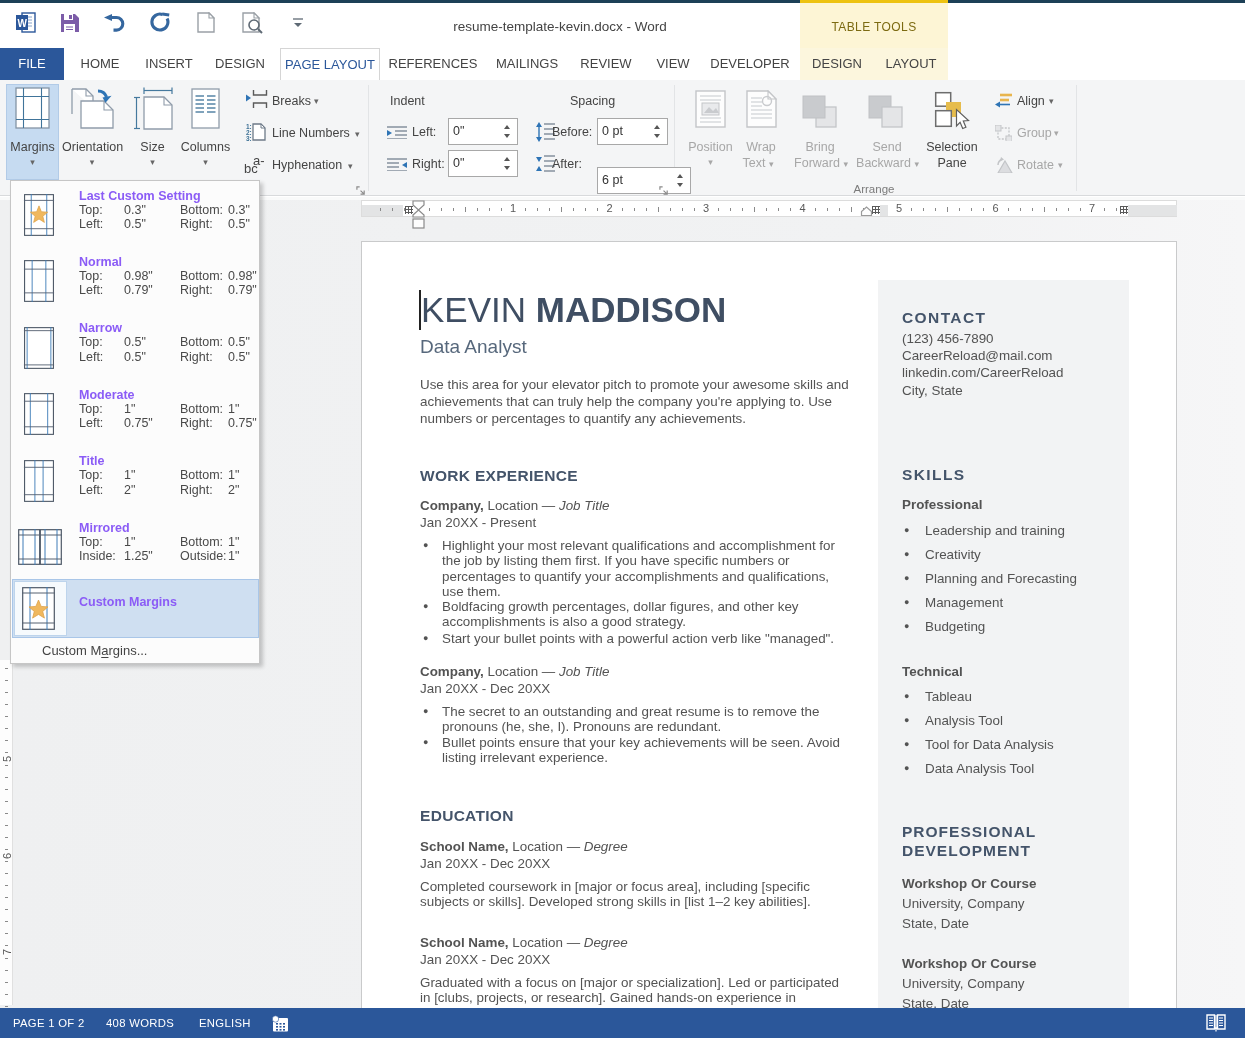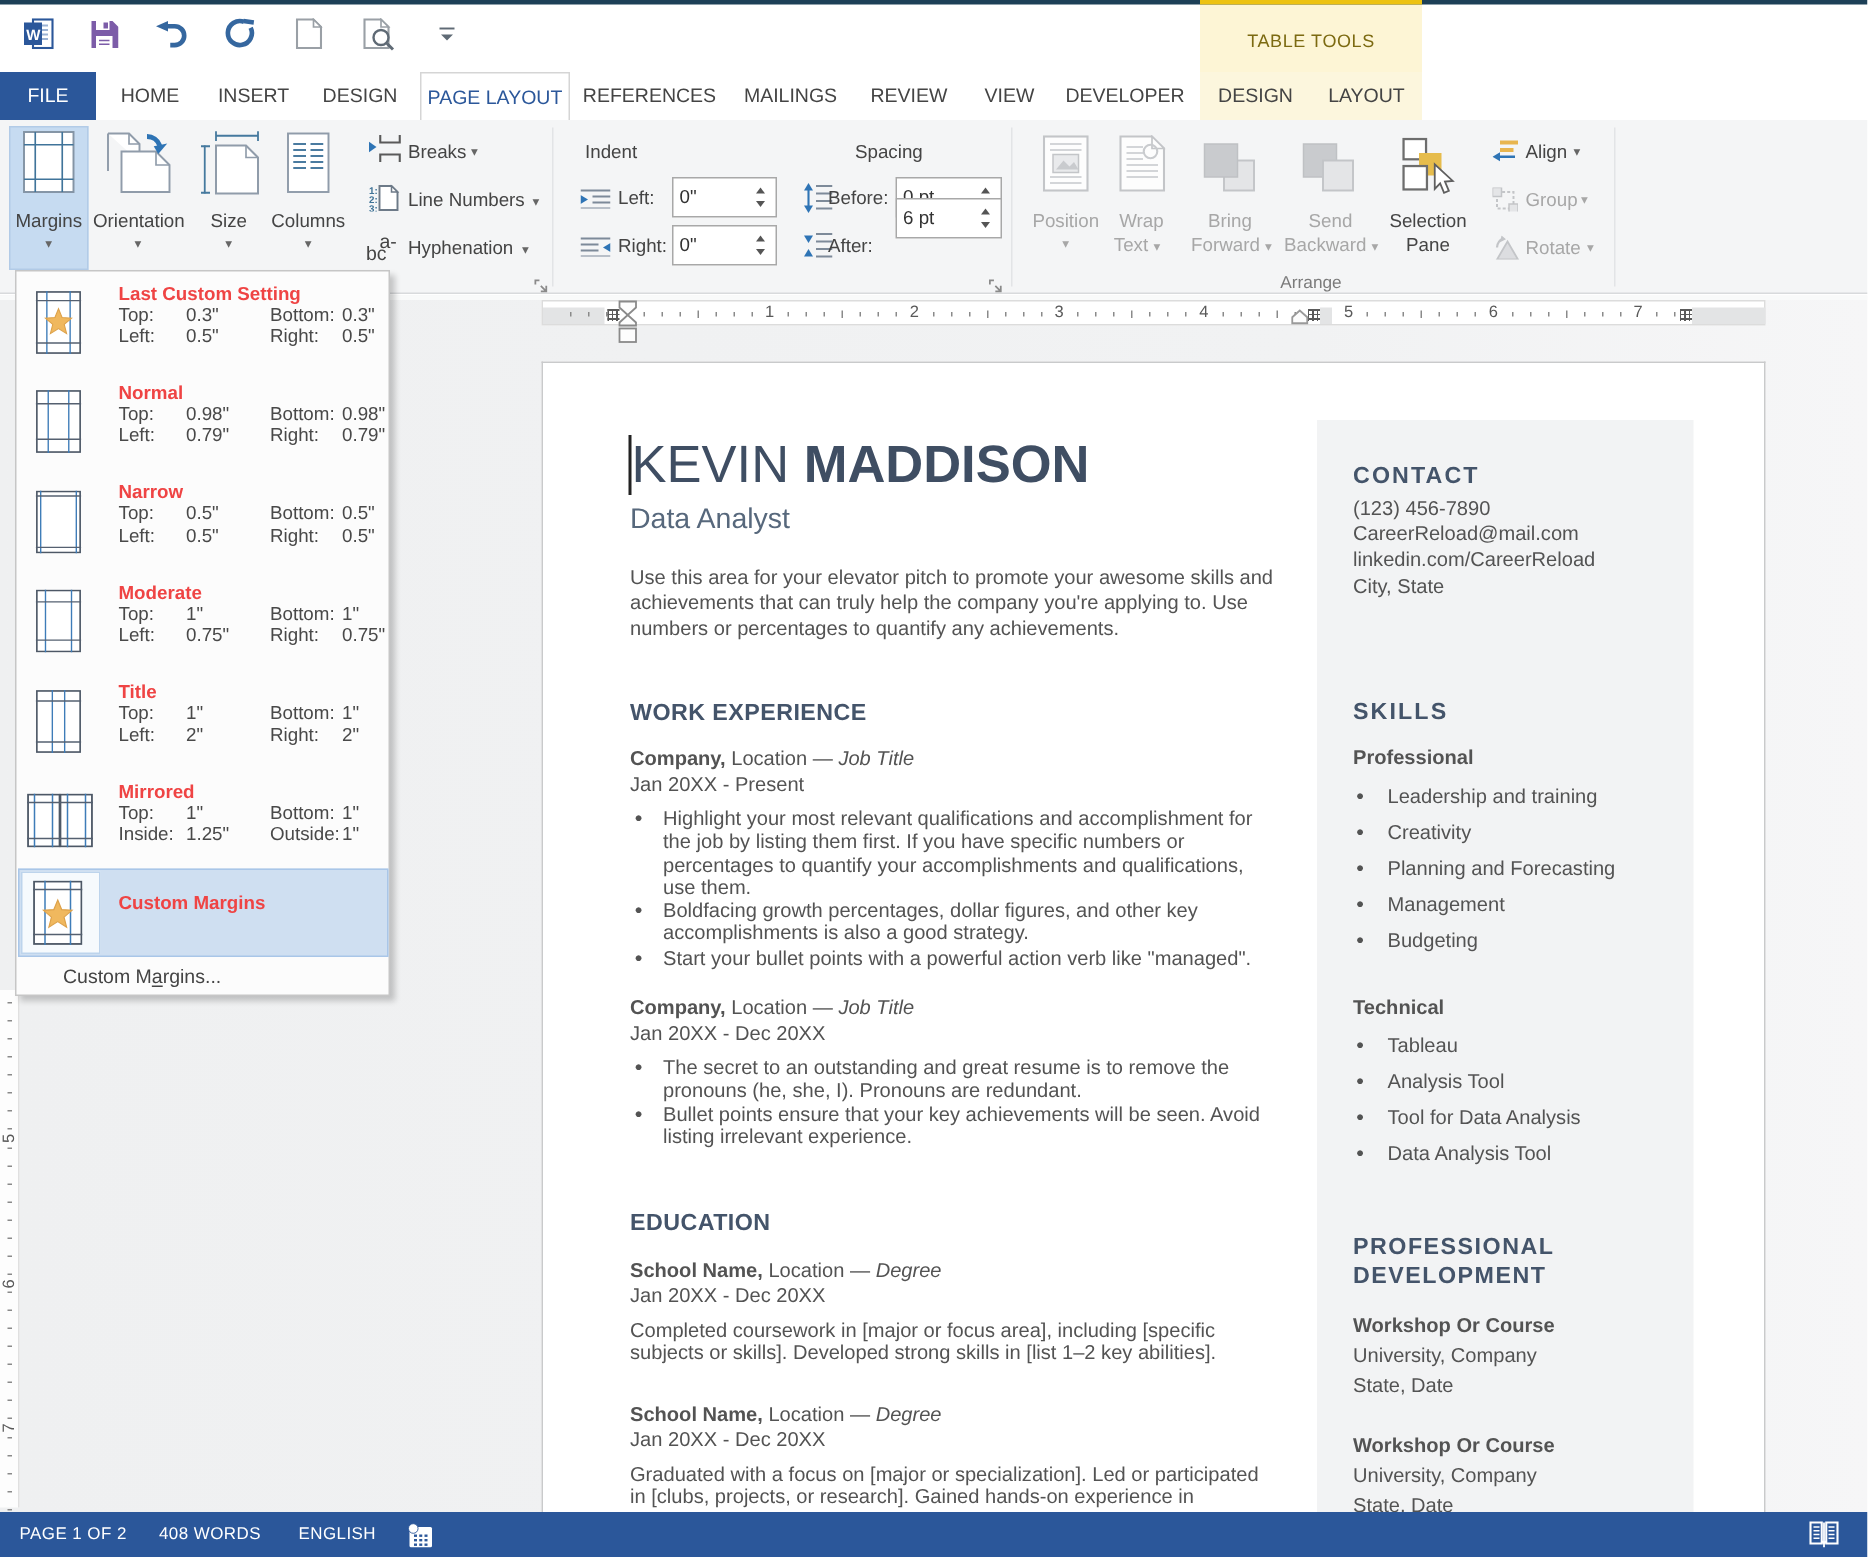--- a/index.html
+++ b/index.html
@@ -56,36 +56,37 @@
   #name { position:absolute; left:59px; top:48px; font-size:35px; line-height:40px; color:#3f4e63; }
   #subtitle { position:absolute; left:58px; top:96px; font-size:19px; color:#57687c; }
   .h2 { position:absolute; font-size:15.5px; font-weight:bold; color:#44546a; letter-spacing:0.3px; }
   .bullet-dot { position:absolute; font-size:9px; top:3px; }
 
   
   #sidebar { position:absolute; left:516px; top:38px; width:251px; height:732px; background:#f2f3f4; }
 
   
   #menu { left:10px; top:180px; width:250px; height:484px; background:#fcfcfc; border:1px solid #c6c6c6; box-shadow:3px 3px 4px rgba(0,0,0,0.2); z-index:10; }
-  .mi-title { position:absolute; left:68px; font-size:12.5px; font-weight:bold; color:#ef4444; }
+  .mi-title { position:absolute; left:68px; font-size:12.5px; font-weight:bold; color:#8b5cf6; }
   .mi-l1 { position:absolute; font-size:12.5px; color:#494949; }
 
   
   #statusbar { left:0; top:1008px; width:1245px; height:30px; background:#2b579a; color:#fff; font-size:11.3px; }
   #statusbar .sitem { position:absolute; top:9px; letter-spacing:0.3px; }
 </style>
 </head>
 <body>
 <div id="root">
 
   <div class="abs" id="titlebar"></div>
   <div class="abs" id="tt-block"></div>
   <div class="abs" id="topline"></div>
   <div class="abs" id="goldline"></div>
   <div class="abs" id="tt-label">TABLE TOOLS</div>
+  <div class="abs" id="doctitle">resume-template-kevin.docx - Word</div>
   <svg class="abs" style="left:16px;top:12px;" width="20" height="21" viewBox="0 0 20 21">
     <rect x="6" y="1" width="13" height="19" fill="#fff" stroke="#2b579a" stroke-width="1.4"></rect>
     <g stroke="#9cb3d4" stroke-width="1.2">
         <line x1="9" y1="5" x2="16" y2="5"></line>
         <line x1="9" y1="8" x2="16" y2="8"></line>
         <line x1="9" y1="11" x2="16" y2="11"></line>
         <line x1="9" y1="14" x2="16" y2="14"></line>
       </g>
     <rect x="0" y="3" width="12" height="15" fill="#2b579a"></rect>
     <text x="1.5" y="14.5" font-family="Liberation Sans" font-size="10" font-weight="bold" fill="#fff">W</text>
@@ -275,21 +276,21 @@
     <g stroke="#7d8a99" stroke-width="1.4">
         <line x1="8" y1="2" x2="19" y2="2"></line>
         <line x1="8" y1="7" x2="19" y2="7"></line>
         <line x1="8" y1="12" x2="19" y2="12"></line>
         <line x1="8" y1="17" x2="19" y2="17"></line>
       </g>
     <path d="M3 8 l3 -5 h-6 z" fill="#2e74b5"></path>
       <path d="M3 12 l3 5 h-6 z" fill="#2e74b5"></path>
   </svg>
   <div class="rtext" style="left:552px;top:157px;">After:</div>
-  <div class="spinbox" style="left:597px;top:132px;width:71px;">6 pt<div class="up"></div><div class="dn"></div></div>
+  <div class="spinbox" style="left:597px;top:167px;width:94px;">6 pt<div class="up"></div><div class="dn"></div></div>
   <div class="grouplabel" style="left:440px;width:145px;margin-top:36px;">Paragraph</div>
   <svg class="abs launcher" style="left:659px;top:186px;" width="11" height="11" viewBox="0 0 11 11">
     <path d="M1 4 v-3 h3 M5 5 l4 4 M9 5 v4 h-4" stroke="#8a8a8a" stroke-width="1.3" fill="none"></path>
   </svg>
 
   <svg class="abs" style="left:695px;top:90px;" width="31" height="38" viewBox="0 0 31 38">
     <rect x="1" y="1" width="29" height="36" fill="#fdfdfd" stroke="#c3c5c8" stroke-width="1.4"></rect>
     <g stroke="#d3d5d8" stroke-width="1.3">
       <line x1="5" y1="6" x2="26" y2="6"></line>
         <line x1="5" y1="10" x2="26" y2="10"></line>

